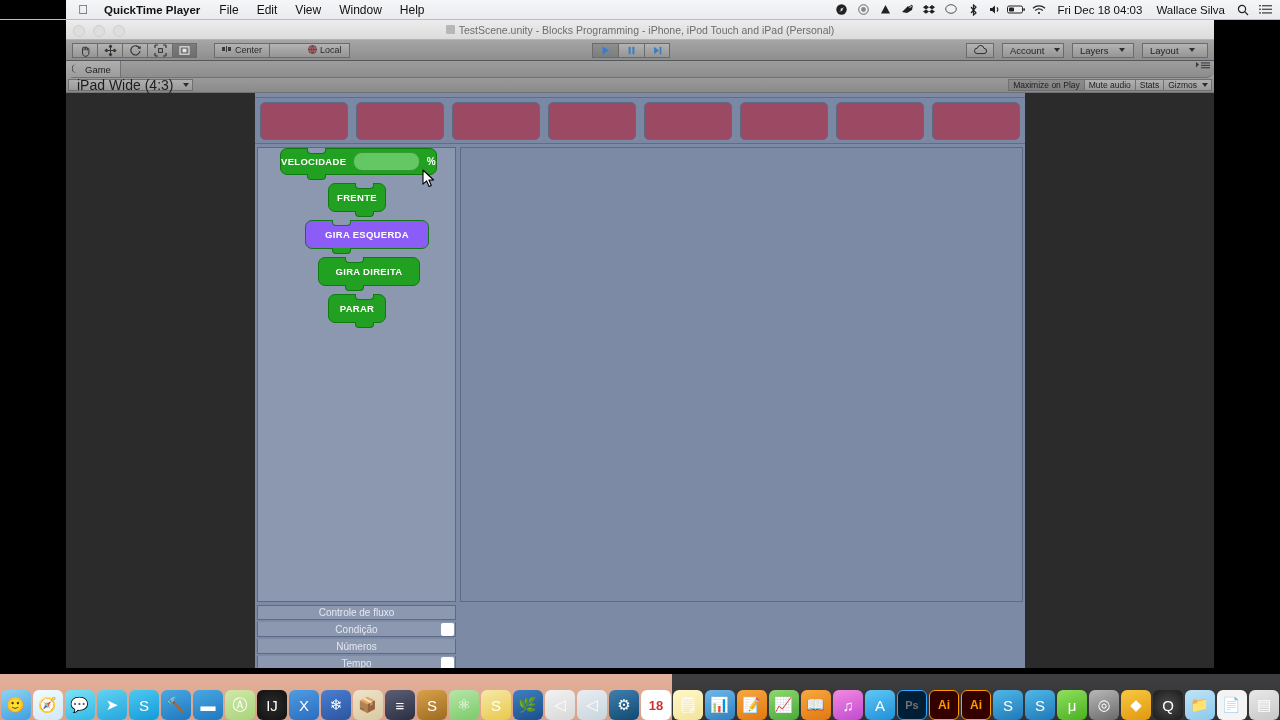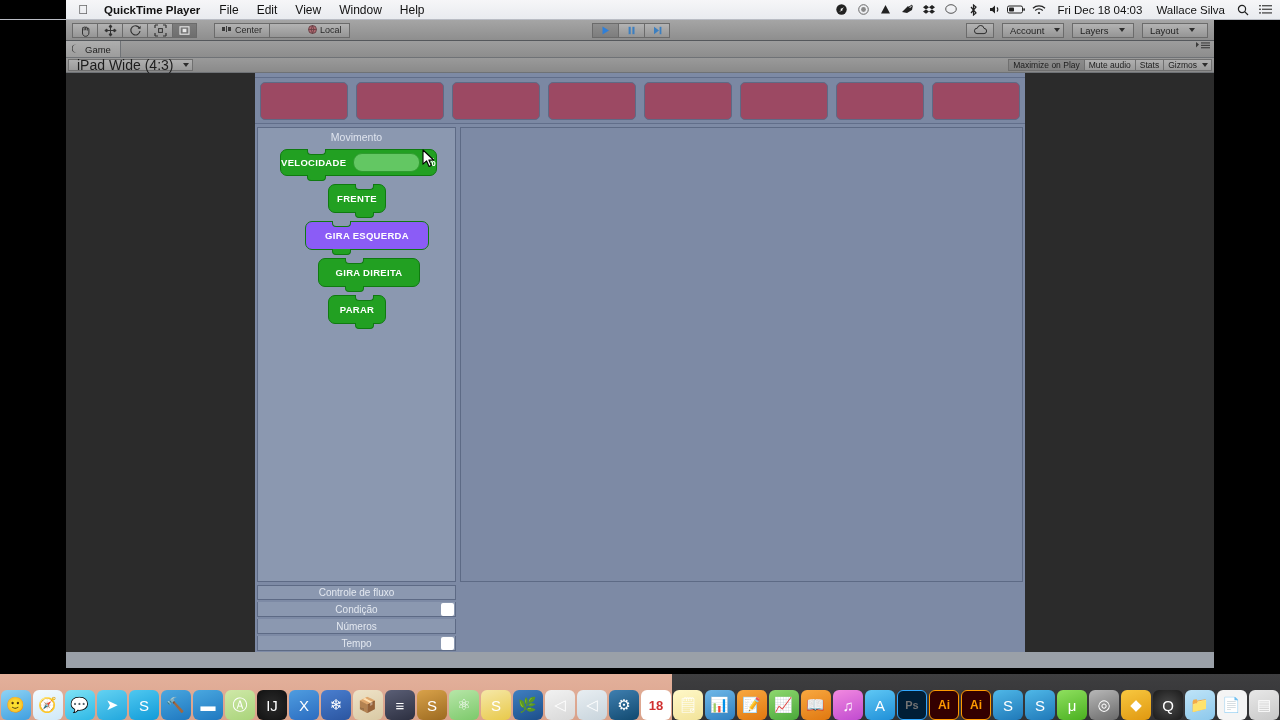--- a/index.html
+++ b/index.html
@@ -52,21 +52,21 @@
   .playgroup .ubtn.on{background:linear-gradient(to bottom,#8f8f8f,#7d7d7d);}
   .u-right{margin-left:auto;display:flex;align-items:center;gap:8px;}
   .ddbtn{height:15px;background:linear-gradient(to bottom,#b3b3b3,#959595);
     border:1px solid #6b6b6b;display:flex;align-items:center;
     color:#232323;font-size:9.5px;padding:0 4px 0 7px;box-sizing:border-box;gap:10px;}
   .caret{width:0;height:0;border-left:3px solid transparent;border-right:3px solid transparent;
     border-top:4px solid #2d2d2d;}
 
   
   .u-tabbar{height:16px;background:linear-gradient(to bottom,#9d9d9d,#8d8d8d);
-    border-bottom:1px solid #6f7276;display:flex;align-items:center;position:relative;}
+    border-bottom:1px solid #6f7276;display:flex;align-items:center;position:relative;border-radius:8px;}
   .gametab{height:16px;background:linear-gradient(to bottom,#aeaeae,#9c9c9c);
     padding:0 9px 0 6px;display:flex;align-items:center;gap:4px;font-size:9.5px;color:#1f1f1f;
     border-right:1px solid #6f7276;}
   .gt-icon{font-size:9px;color:#333;}
   .tabopts{position:absolute;right:4px;top:1px;color:#3a3a3a;font-size:8px;letter-spacing:-1px;}
 
   
   .u-gamebar{height:14px;background:linear-gradient(to bottom,#9a9a9a,#8a8a8a);
     border-bottom:1px solid #6f7276;display:flex;align-items:center;padding:0 2px;}
   .aspect{height:12px;width:125px;background:linear-gradient(to bottom,#b0b0b0,#9a9a9a);
@@ -234,20 +234,31 @@
     </div>
   </div>
   <div class="mb-blackleft"></div>
   <div class="menubar-bottomline"></div>
 
   <div class="lb-left"></div>
   <div class="lb-right"></div>
 
   <div class="unity">
 
+    <div class="u-titlebar">
+      <div class="u-lights">
+        <div class="u-light"></div>
+        <div class="u-light"></div>
+        <div class="u-light"></div>
+      </div>
+      <div class="u-title">
+        <span class="u-titleicon"></span>
+        <span>TestScene.unity - Blocks Programming - iPhone, iPod Touch and iPad (Personal)</span>
+      </div>
+    </div>
 
     <div class="u-toolbar">
       <div class="toolgroup">
         <div class="ubtn">
           <svg width="13" height="13" viewBox="0 0 13 13">
               <path d="M3.5 8V4.2a.8.8 0 0 1 1.6 0v2.2m0-2.8a.8.8 0 0 1 1.6 0v2.6m0-2.2a.8.8 0 0 1 1.6 0v2.6m0-1.6a.8.8 0 0 1 1.6 0V9c0 2-1.4 3.3-3.4 3.3S3.5 10.8 3.5 9V8" fill="none" stroke="#333" stroke-width="1"></path>
             </svg>
         </div>
         <div class="ubtn">
           <svg width="13" height="13" viewBox="0 0 13 13">
@@ -381,21 +392,20 @@
             <div class="mbox" style="background: rgb(156, 73, 99);"></div>
             <div class="mbox" style="background: rgb(156, 73, 99);"></div>
             <div class="mbox" style="background: rgb(156, 73, 99);"></div>
             <div class="mbox" style="background: rgb(156, 73, 99);"></div>
             <div class="mbox" style="background: rgb(156, 73, 99);"></div>
             <div class="mbox" style="background: rgb(156, 73, 99);"></div>
             <div class="mbox" style="background: rgb(156, 73, 99);"></div>
           </div>
 
         <div class="palette">
-          <div class="cat-title">Movimento</div>
           <div id="blocklist">
               <div class="blockwrap" style="height: 35px;">
                 <div class="blk" style="width: 157px; height: 27px; margin-left: 22px; background: rgb(34, 160, 34); gap: 7px;">
                   <span>VELOCIDADE</span>
                   <div class="slot" style="background: rgb(99, 199, 99);"></div>
                   <span class="pct">%</span>
                 </div>
               </div>
               <div class="blockwrap" style="height: 37px;">
                 <div class="blk" style="width: 58px; height: 29px; margin-left: 70px; background: rgb(34, 160, 34);">

